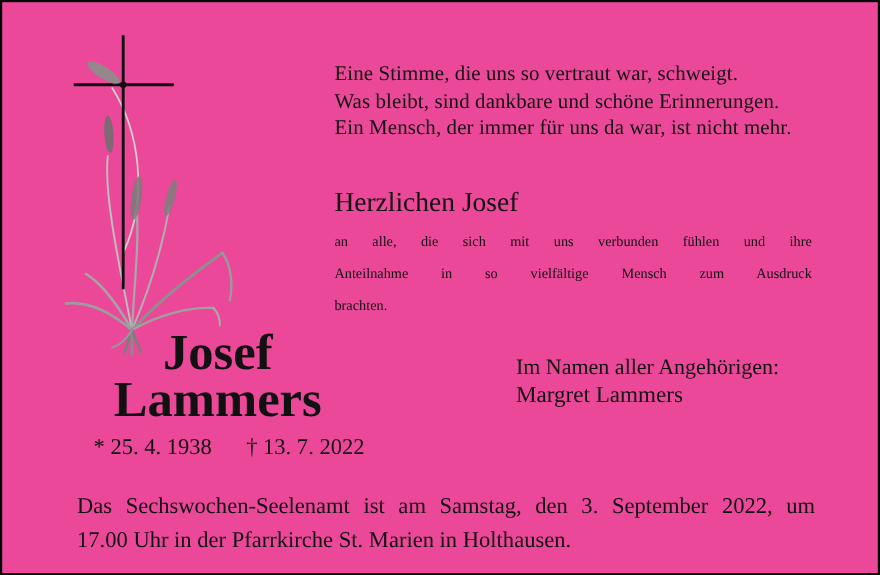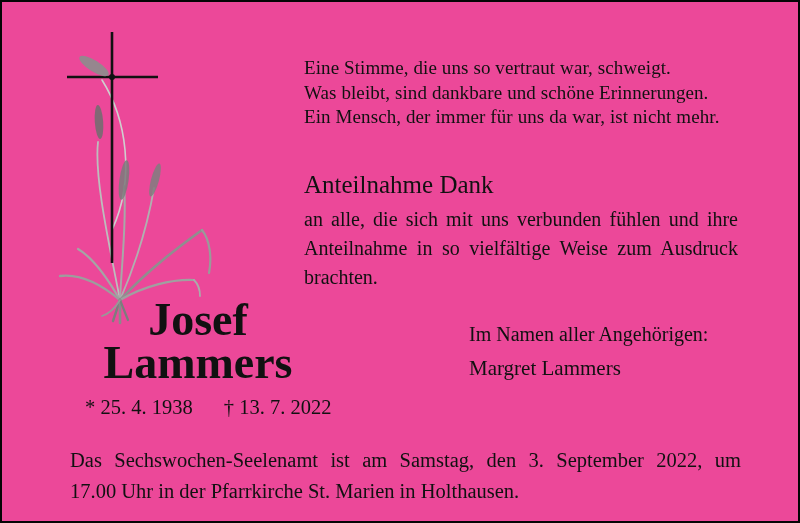--- a/index.html
+++ b/index.html
@@ -32,40 +32,40 @@
     letter-spacing: 0.1px;
   }
 
   
   .thanks-heading {
     left: 302px; top: 168px;
     font-size: 25px; line-height: 30px;
   }
   .thanks-body {
     left: 302px; top: 203px; width: 434px;
-    font-size: 20px; line-height: 29px;
+    font-size: 13px; line-height: 29px;
   }
   .thanks-body .just { text-align: justify; text-align-last: justify; }
 
   
   .name-block {
     left: 50px; top: 296px; width: 292px;
     text-align: center;
     font-size: 46px; line-height: 43px; font-weight: bold;
   }
   .dates {
     left: 83px; top: 393px;
     font-size: 20.5px; line-height: 24px;
     white-space: nowrap;
   }
   .dates .death { margin-left: 26px; text-align: center; }
 
   
   .relatives { left: 467px; top: 320px; font-size: 20px; line-height: 24px; }
-  .relatives .rel-name { margin-top: 10px; font-size: 21px; }
+  .relatives .rel-name { font-size: 21px; }
 
   
   .footer {
     left: 68px; top: 443px; width: 671px;
     font-size: 20.5px; line-height: 30.5px;
   }
   .footer .just { text-align: justify; text-align-last: justify; }
 </style>
 </head>
 <body>
@@ -100,25 +100,25 @@
     <path d="M 80 282 L 88 302" stroke="#7d7d7d" stroke-width="2.2" stroke-linecap="round"></path>
     <path d="M 80 282 C 74 292 68 296 62 298" stroke="#989898" stroke-width="1.8" fill="none" stroke-linecap="round"></path>
   </svg>
 
   <div class="abs verse">
     <div>Eine Stimme, die uns so vertraut war, schweigt.</div>
     <div>Was bleibt, sind dankbare und schöne Erinnerungen.</div>
     <div>Ein Mensch, der immer für uns da war, ist nicht mehr.</div>
   </div>
 
-  <div class="abs thanks-heading">Anteilnahme Dank</div>
+  <div class="abs thanks-heading">Herzlichen Josef</div>
 
   <div class="abs thanks-body">
     <div class="just">an alle, die sich mit uns verbunden fühlen und ihre</div>
-    <div class="just">Anteilnahme in so vielfältige Weise zum Ausdruck</div>
+    <div class="just">Anteilnahme in so vielfältige Mensch zum Ausdruck</div>
     <div>brachten.</div>
   </div>
 
   <div class="abs name-block">
     <div>Josef</div>
     <div>Lammers</div>
   </div>
 
   <div class="abs dates">
     <span class="birth">* 25. 4. 1938</span>

